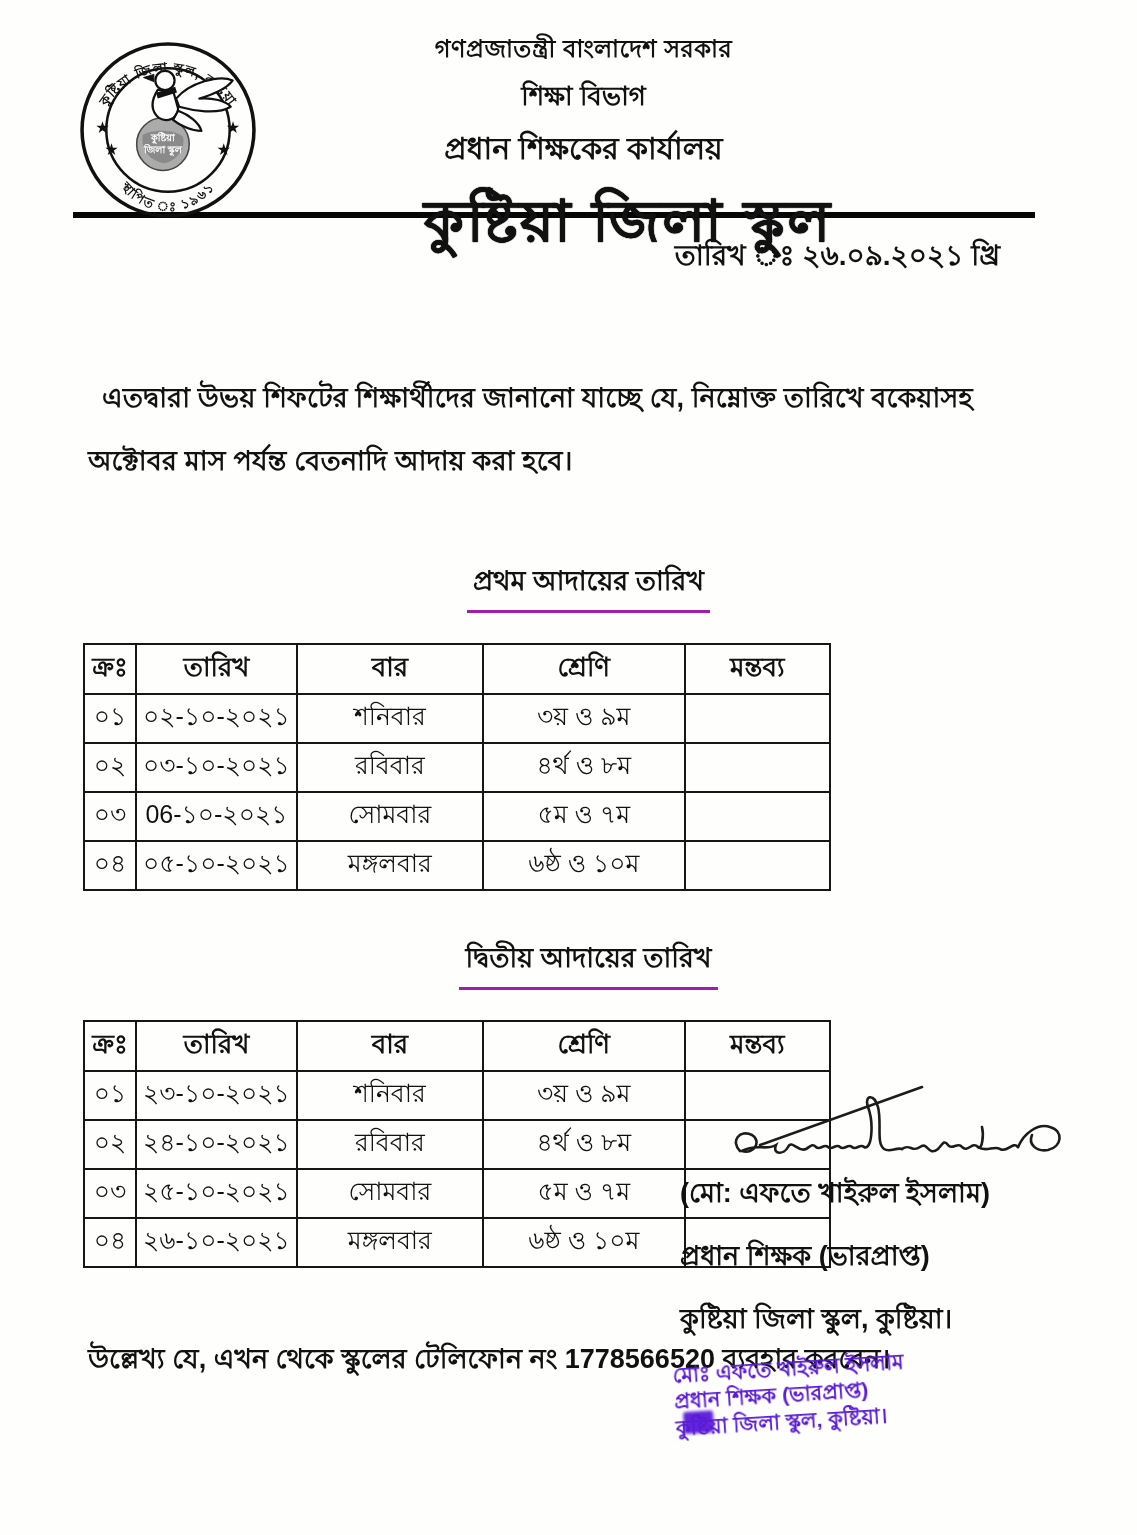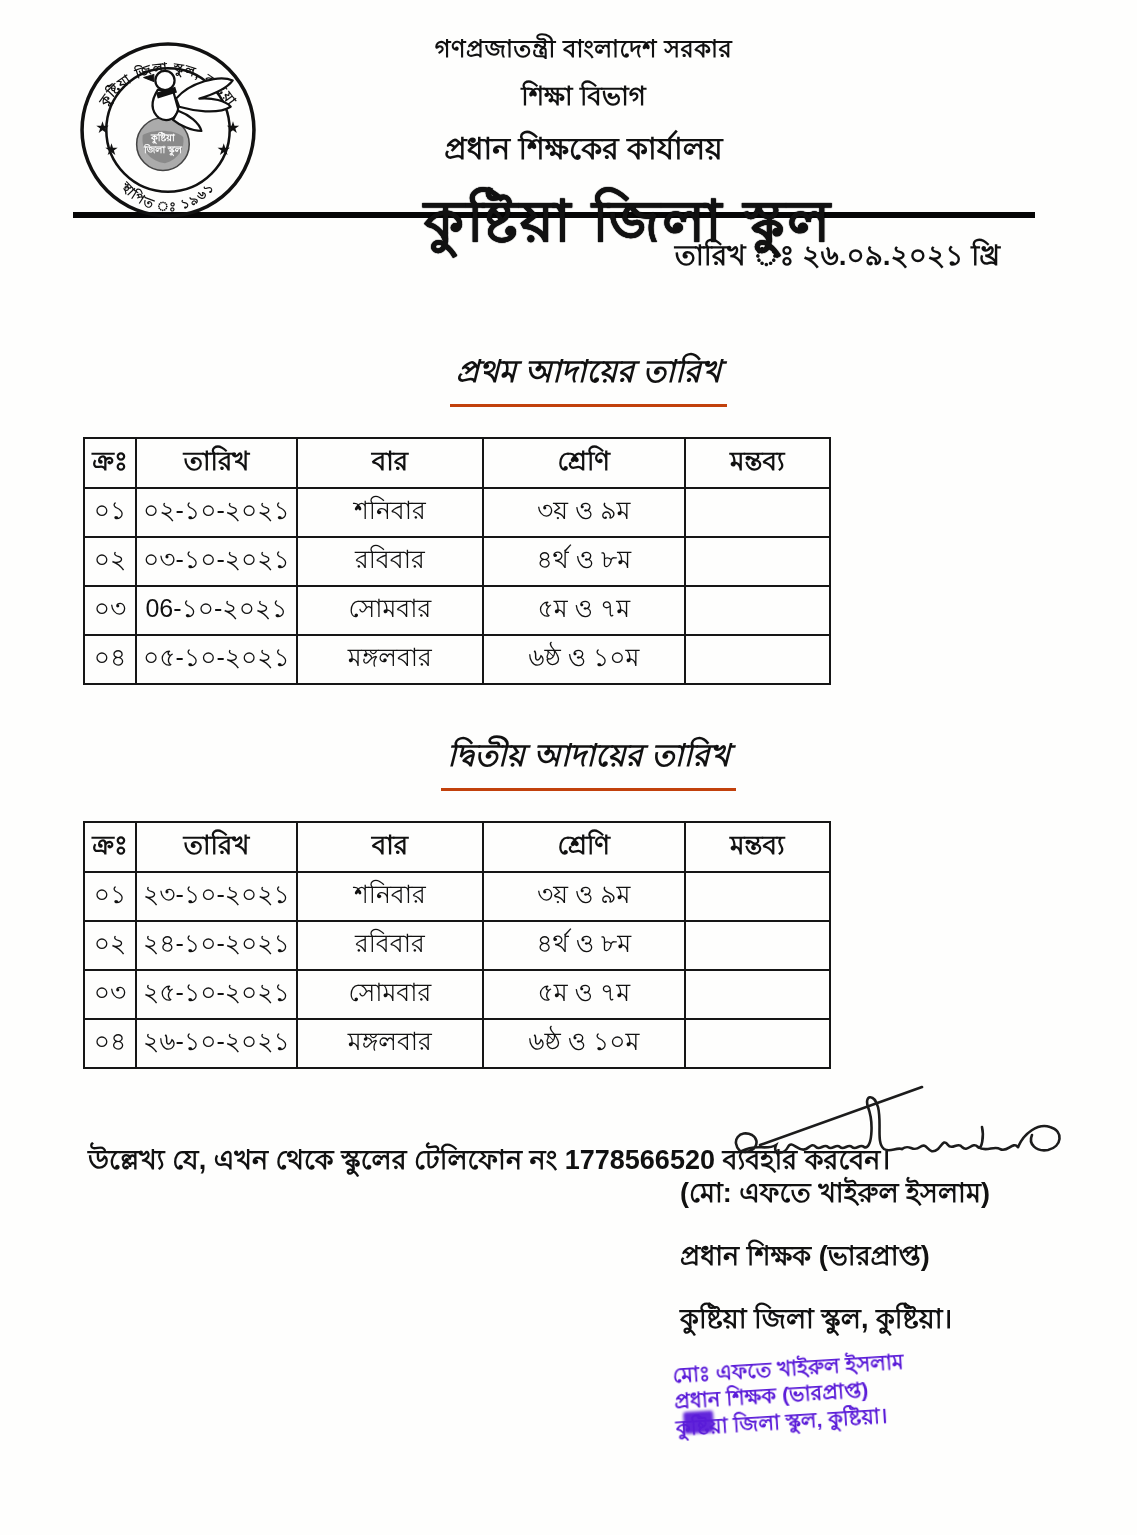--- a/index.html
+++ b/index.html
@@ -29,23 +29,22 @@
     margin-top:16px; margin-right:137px; text-align:right;
     font-size:28px; font-weight:700;
   }
   
   .intro {
     margin:86px 100px 0 88px; font-size:27px; font-weight:600;
     line-height:2.35; text-indent:14px; letter-spacing:0.2px;
   }
   .section-title { text-align:center; font-weight:800; transform:translateX(20px); }
   .section-title .u {
-    display:inline-block; font-size:31px; padding:0 6px 5px 6px;
-    border-bottom:3px solid #c2410c;
-    font-style:italic;
+    display:inline-block; font-size:27px; padding:0 6px 5px 6px;
+    border-bottom:3px solid #a21caf;
   }
   .t1-title { margin-top:66px; }
   .t2-title { margin-top:46px; }
   
   table.sched {
     margin:30px 0 0 83px; width:748px; border-collapse:collapse;
     font-size:25px; table-layout:fixed;
   }
   table.sched th, table.sched td {
     border:2px solid #161616; text-align:center; vertical-align:middle;
@@ -123,20 +122,21 @@
       <div class="dept-line">শিক্ষা বিভাগ</div>
       <div class="office-line">প্রধান শিক্ষকের কার্যালয়</div>
       <div class="school-title">কুষ্টিয়া জিলা স্কুল</div>
     </div>
   </div>
 
   <div class="double-rule"></div>
 
   <div class="date-line">তারিখ ঃ ২৬.০৯.২০২১ খ্রি</div>
 
+  <p class="intro">এতদ্বারা উভয় শিফটের শিক্ষার্থীদের জানানো যাচ্ছে যে, নিম্নোক্ত তারিখে বকেয়াসহ অক্টোবর মাস পর্যন্ত বেতনাদি আদায় করা হবে।</p>
 
   <div class="section-title t1-title">
     <span class="u">প্রথম আদায়ের তারিখ</span>
   </div>
 
   <table class="sched">
       <thead>
         <tr>
           <th>ক্রঃ</th>
           <th>তারিখ</th>

